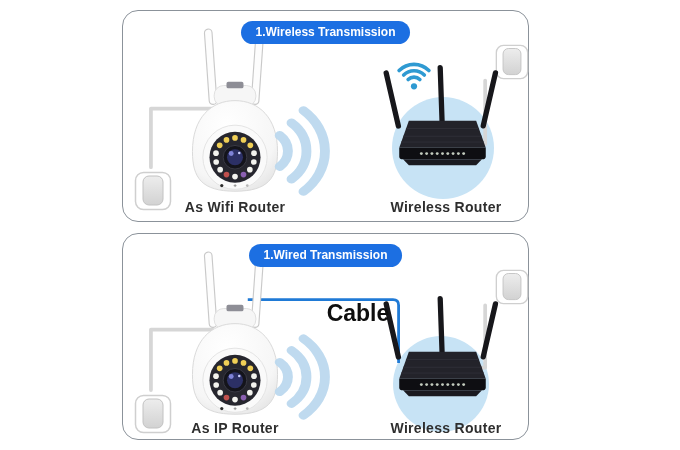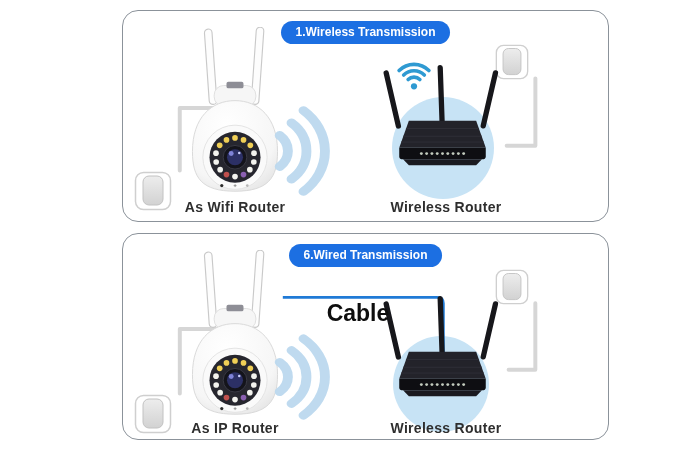--- a/index.html
+++ b/index.html
@@ -1,18 +1,18 @@
 <!DOCTYPE html>
 <html style="--badge-bg: #1c6fe2; --badge-text: #ffffff; --wifi-icon: #2f9ad2; --wave: #bcd9ef; --router-halo: #c7e3f5; --cable: #1f7ad6; --cord: #d6d6d6; --label-text: #2e2e2e; --panel-border: #8b929a;"><head>
 <meta charset="utf-8">
 <style>
   html,body{margin:0;padding:0;background:#ffffff;}
   .canvas{position:relative;width:680px;height:450px;background:#fff;
           font-family:"Liberation Sans",sans-serif;overflow:hidden;}
-  .panel{position:absolute;left:122px;width:487px;background:#fff;
+  .panel{position:absolute;left:122px;width:407px;background:#fff;
          border:1.5px solid var(--panel-border,#8b929a);border-radius:16px;box-sizing:border-box;}
   .p1{top:10px;height:212px;}
   .p2{top:233px;height:207px;}
   .badge{position:absolute;left:50%;transform:translateX(-50%);top:10px;
          background:var(--badge-bg,#1c6fe2);color:var(--badge-text,#fff);
          font-weight:700;font-size:12px;line-height:15px;padding:4px 15px;
          border-radius:13px;white-space:nowrap;z-index:4;}
   .halo{position:absolute;border-radius:50%;background:var(--router-halo,#c7e3f5);z-index:1;}
   .p1 .halo{left:269px;top:86px;width:102px;height:102px;}
   .p2 .halo{left:270px;top:102px;width:96px;height:96px;}
@@ -168,21 +168,21 @@
     <div class="lbl lbl-router">Wireless Router</div>
   </section>
 
   <section class="panel p2">
     <div class="halo"></div>
     <svg class="lines" viewBox="0 0 435 207">
       <path class="cord" d="M30,161 V96 H96"></path>
       <path class="cord" d="M389,70 V137 H362"></path>
       <path class="cable" d="M134,64 H290 Q296,64 296,70 V132"></path>
     </svg>
-    <div class="badge">6.Wired Transmission</div>
+    <div class="badge">1.Wired Transmission</div>
     <div class="cable-label">Cable</div>
     <svg class="dev o-left" viewBox="0 0 38 40">
         <use href="#sym-outlet"></use>
       </svg>
     <svg class="dev o-right" viewBox="0 0 38 40" preserveAspectRatio="none">
         <use href="#sym-outlet"></use>
       </svg>
     <svg class="dev camera" viewBox="0 0 110 178" preserveAspectRatio="none">
         <use href="#sym-camera"></use>
       </svg>

